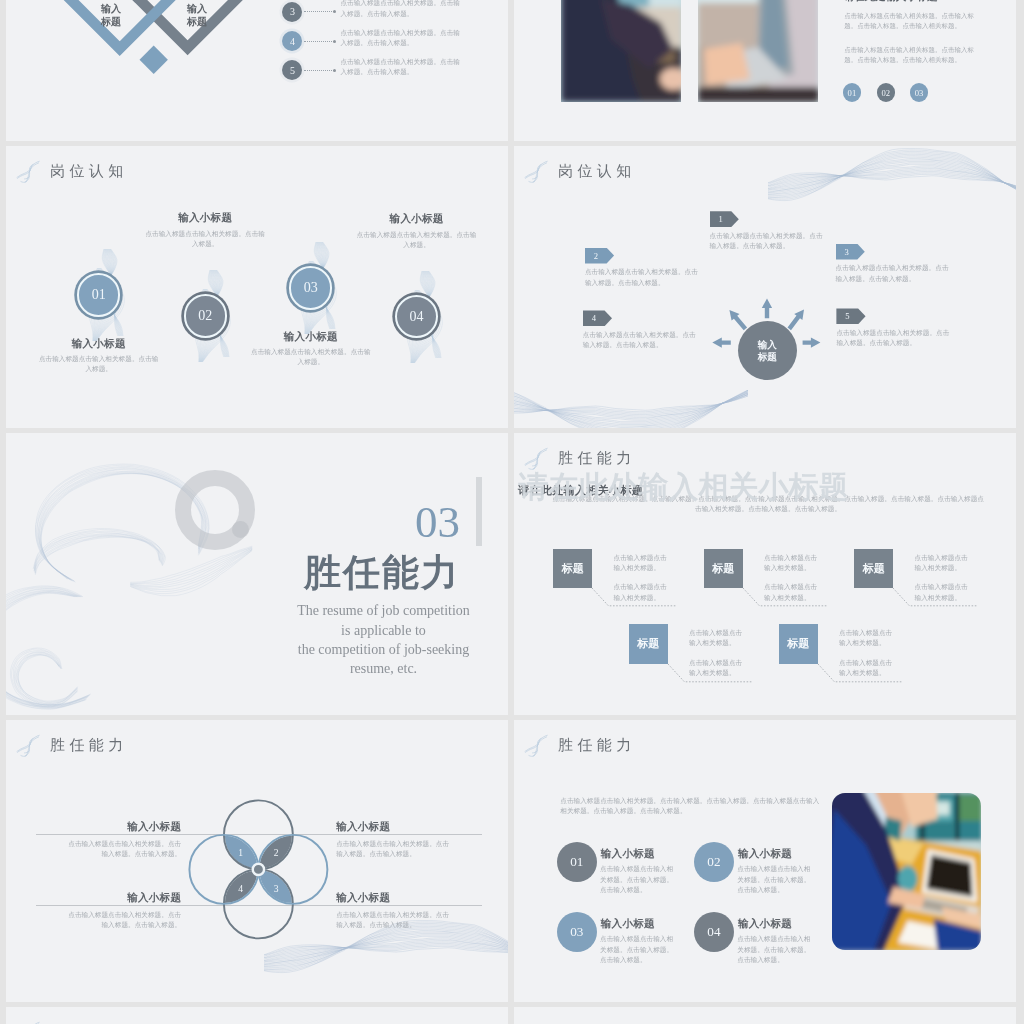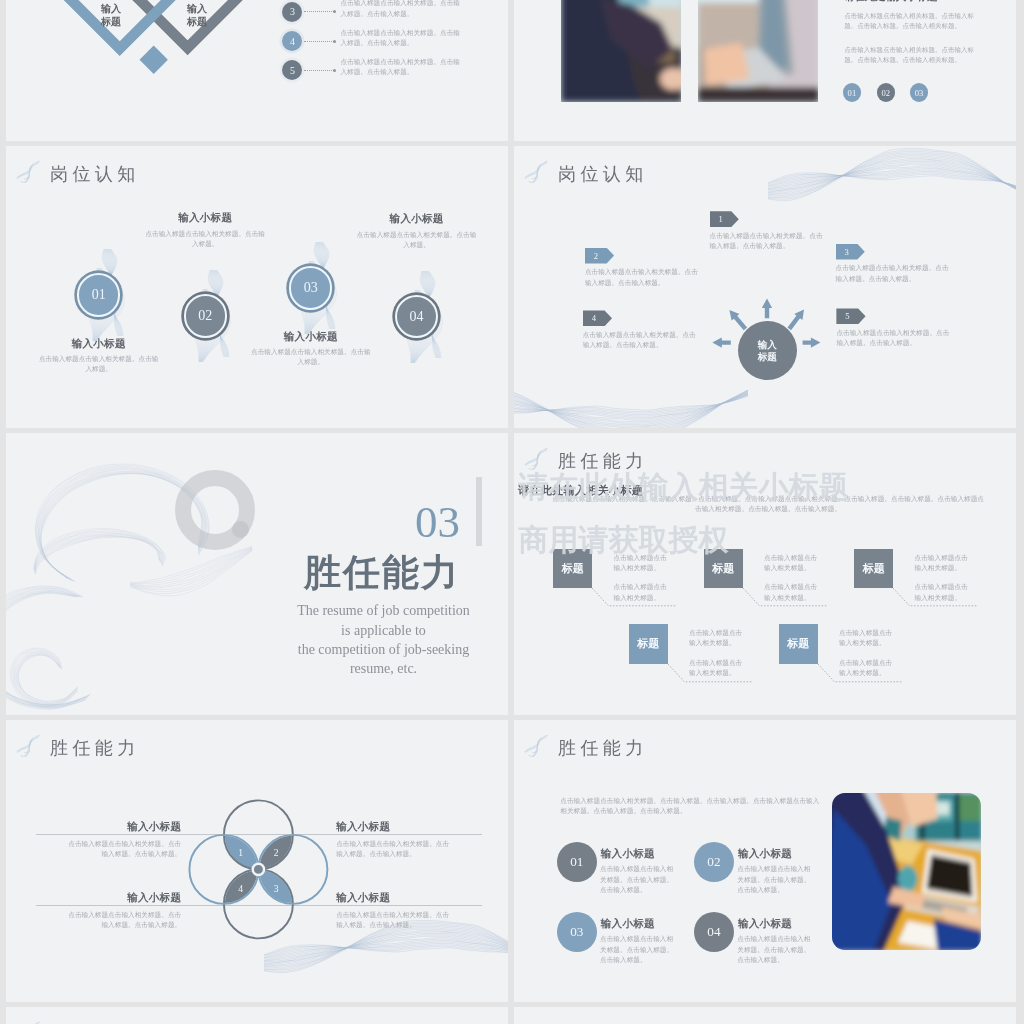--- a/index.html
+++ b/index.html
@@ -7,21 +7,21 @@
   body{width:1024px;height:1024px;overflow:hidden;background:#e4e4e4;
        font-family:"Liberation Sans",sans-serif;-webkit-font-smoothing:antialiased;}
   .page{position:absolute;left:0;top:0;width:1024px;height:1024px;overflow:hidden;}
   .grid{position:absolute;left:6px;top:-140.6px;width:1011px;}
   .row{display:flex;margin-bottom:5px;}
   .row>.slide+.slide{margin-left:6px;}
   .slide{position:relative;width:502px;height:282px;background:#f1f2f4;overflow:hidden;
          flex:0 0 auto;}
 
   
-  .sl-title{position:absolute;left:44px;top:15.8px;font-size:18px;font-weight:400;
+  .sl-title{position:absolute;left:44px;top:15.8px;font-size:15px;font-weight:400;
             letter-spacing:4.4px;color:#6b7076;font-family:"Liberation Sans",sans-serif;}
   .wisp{position:absolute;left:9.4px;top:12.7px;width:25.2px;height:25.2px;opacity:.85;}
 
   .h3{font-size:10.5px;font-weight:700;color:#5d6268;letter-spacing:.3px;}
   .body-txt{font-size:6.6px;color:#a6abb1;line-height:1.55;letter-spacing:.05px;}
 
   
   .cover-num{font-family:"Liberation Serif",serif;font-size:45px;color:#7e9bb5;line-height:1;}
   .cover-title{font-size:37px;font-weight:700;color:#64707c;letter-spacing:2px;line-height:1.1;}
   .cover-sub{font-size:14px;color:#8d9298;font-family:"Liberation Serif",serif;line-height:1.38;}
@@ -594,21 +594,20 @@
        <div class="s6box blue">
               <span>标题</span>
             </div>
        <div class="s6t1 body-txt">点击输入标题点击输入相关标题。</div>
        <div class="s6t2 body-txt">点击输入标题点击输入相关标题。</div>
        <svg class="s6line" viewBox="0 0 86 20">
               <path d="M0 0 L16.4 17.8 L85 17.8"></path>
             </svg>
      </div>
      <div class="wm-text wmt1">请在此处输入相关小标题</div>
-     <div class="wm-text wmt2">商用请获取授权</div>
    </div>
   </div>
 
   <div class="row">
 
    <div class="slide">
      <svg class="wisp" viewBox="0 0 26 26">
             <use href="#wispA"></use>
           </svg>
      <div class="sl-title">胜任能力</div>

